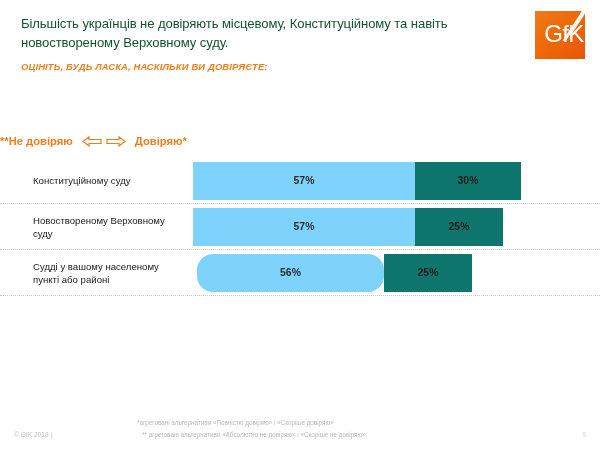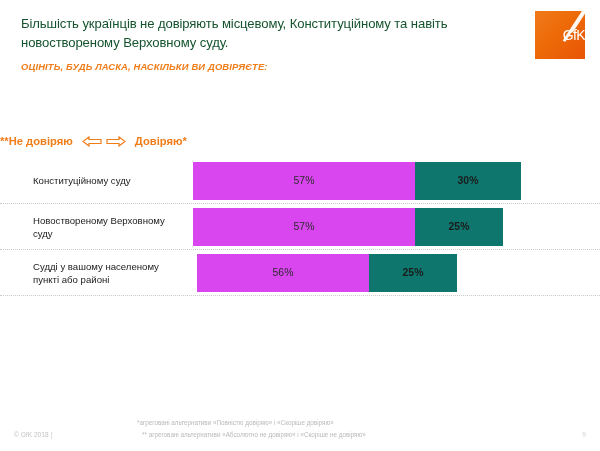--- a/index.html
+++ b/index.html
@@ -54,23 +54,23 @@
     height: 48px;
     background: linear-gradient(135deg, #f07a1b 0%, #ed6a08 45%, #e85505 100%);
     overflow: hidden;
   }
   .logo-text {
     position: absolute;
     left: 8px;
     right: 0;
     top: 50%;
     transform: translateY(-52%);
-    text-align: right;
+    text-align: center;
     color: #ffffff;
-    font-size: 14px;
+    font-size: 24px;
     font-weight: 400;
     letter-spacing: -0.6px;
     font-family: "Liberation Sans", sans-serif;
   }
   .logo-slash {
     position: absolute;
     width: 3px;
     height: 46px;
     background: #ffffff;
     right: 7px;
@@ -141,23 +141,23 @@
     align-items: stretch;
   }
   .bar {
     display: flex;
     align-items: center;
     justify-content: center;
     font-size: 10.4px;
     box-sizing: border-box;
   }
   .bar-distrust {
-    background: #d946ef;
+    background: #7dd3fc;
     color: #2b2b2b;
-    font-weight: 400;
+    font-weight: 700;
   }
   .bar-trust {
     background: #0f766e;
     color: #1b1b1b;
     font-weight: 700;
   }
 
   
   .footnotes {
     position: absolute;
@@ -241,21 +241,21 @@
           </div>
           <div class="bar bar-trust" style="width:88px;">
             <span>25%</span>
           </div>
         </div>
       </div>
 
       <div class="row">
         <div class="row-label">Судді у вашому населеному пункті або районі</div>
         <div class="bars" style="margin-left:4px;">
-          <div class="bar bar-distrust" style="width:172px;">
+          <div class="bar bar-distrust" style="width:187px;border-radius:16px;">
             <span>56%</span>
           </div>
           <div class="bar bar-trust" style="width:88px;">
             <span>25%</span>
           </div>
         </div>
       </div>
 
     </div>
   </div>

